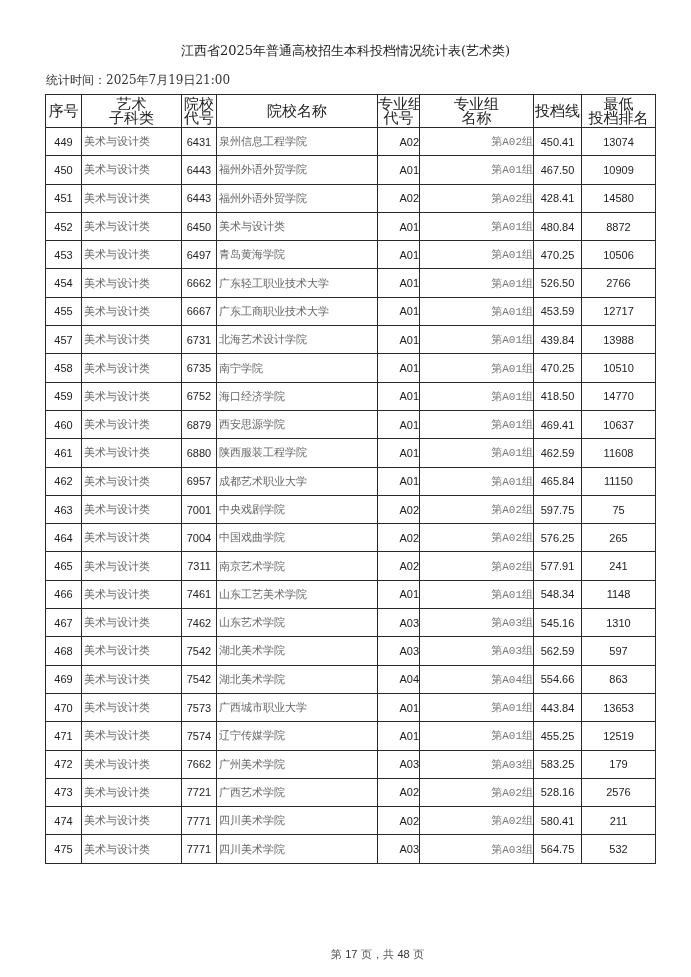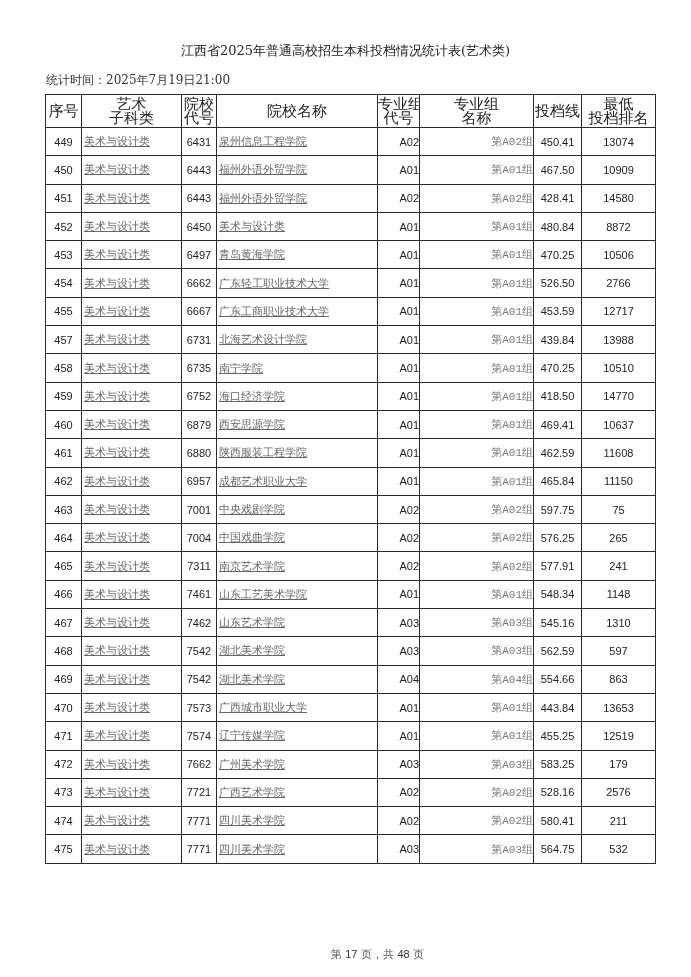--- a/index.html
+++ b/index.html
@@ -4,21 +4,21 @@
 <style>
   html, body { margin: 0; padding: 0; background: #ffffff; }
   body { width: 691px; height: 977px; position: relative; overflow: hidden; font-family: "DejaVu Serif", serif; color: #222; }
   .title { position: absolute; top: 42px; left: 0; width: 691px; text-align: center; font-size: 13px; font-family: "DejaVu Serif", serif; color: #222; letter-spacing: 0px; }
   .stat-time { position: absolute; top: 72px; left: 46px; font-size: 12px; font-family: "DejaVu Serif", serif; color: #333; }
   table.grid { position: absolute; top: 94px; left: 45px; border-collapse: collapse; table-layout: fixed; width: 610px; }
   table.grid td, table.grid th { border: 1.3px solid #2a2a2a; padding: 0; overflow: hidden; white-space: nowrap; }
   table.grid th { height: 32px; font-weight: normal; font-size: 15px; line-height: 14px; text-align: center; font-family: "DejaVu Sans", sans-serif; color: #222; margin-left: 21px; }
   table.grid td { height: 27.3px; font-size: 11px; }
   .c-num { text-align: center; font-family: "Liberation Sans", sans-serif; color: #222; font-size: 11.5px; }
-  .c-cn { text-align: left; padding-left: 2px !important; font-family: "DejaVu Serif", serif; color: #666; font-size: 10.5px; text-decoration: underline; }
+  .c-cn { text-align: left; padding-left: 2px !important; font-family: "DejaVu Serif", serif; color: #666; font-size: 10.5px; }
   .c-code { text-align: right; font-family: "Liberation Sans", sans-serif; color: #222; font-size: 11.5px; }
   .c-grp { text-align: right; padding-left: 2px !important; font-family: Liberation Mono, monospace; color: #777; font-size: 11px; }
   .footer { position: absolute; top: 947px; left: 0; width: 691px; text-align: center; font-size: 11px; color: #555; font-family: "DejaVu Serif", serif; padding-left: 32px; }
   .footer .pn { font-family: "Liberation Sans", sans-serif; color: #333; }
 </style>
 </head>
 <body>
 
 <div class="title">江西省2025年普通高校招生本科投档情况统计表(艺术类)</div>
 <div class="stat-time"><span>统计时间：</span><span>2025年7月19日21:00</span></div>

